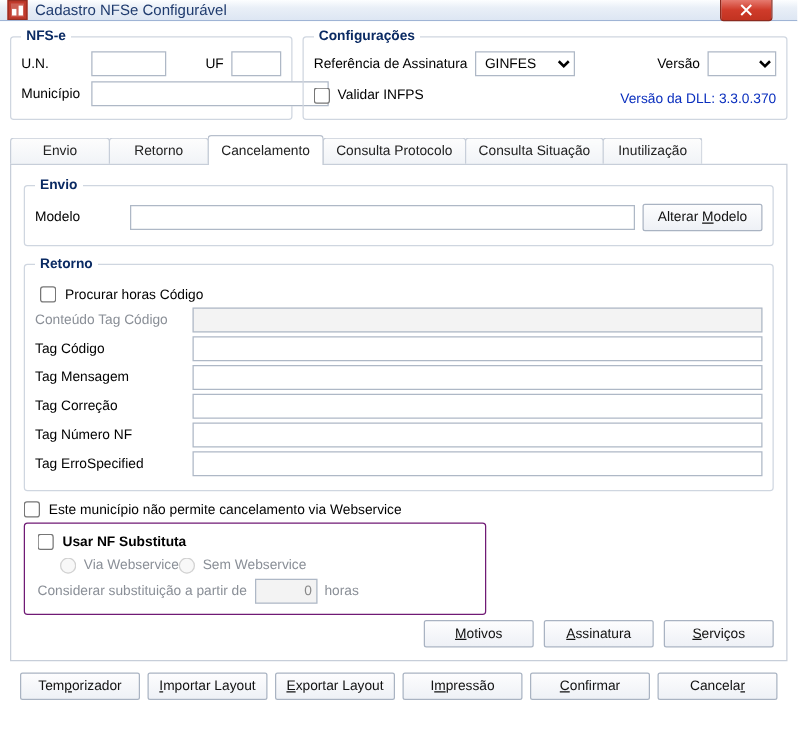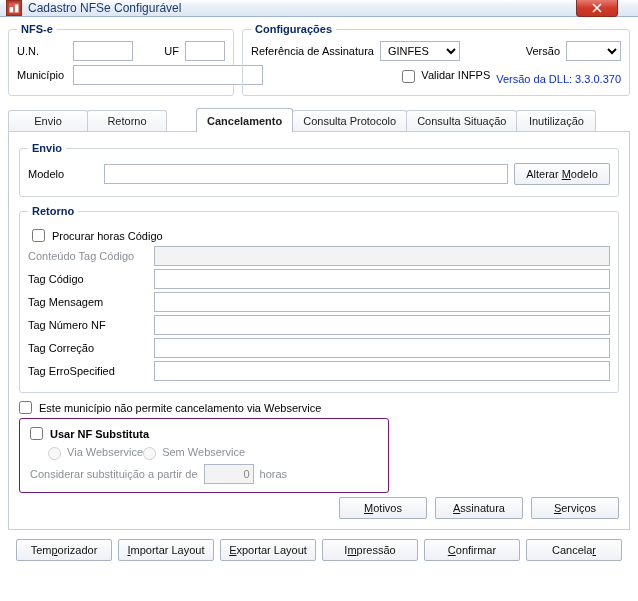--- a/index.html
+++ b/index.html
@@ -106,27 +106,26 @@
     margin-right: -1px;
     border-radius: 3px 3px 0 0;
     color:#222;
     cursor:pointer;
     min-width: 80px;
     text-align:center;
     height: 22px;
   }
   .tab.active {
     background:#fff;
-    font-weight: bold;
+    font-weight: normal;
     position:relative;
     height: 24px;
     padding-top:6px;
     z-index:2;
     border-color:#b7bfcc;
-    margin-left:30px;
   }
   .tabpage {
     border:1px solid #c7ced9;
     background:#fff;
     padding: 8px 10px 10px 10px;
     position:relative;
     top:-1px;
     z-index:1;
   }
 
@@ -212,21 +211,21 @@
         <label class="lbl">Referência de Assinatura</label>
         <select class="sel" style="width:80px">
           <option>GINFES</option>
         </select>
         <span class="spacer"></span>
         <label class="lbl">Versão</label>
         <select class="sel" style="width:55px">
           <option></option>
         </select>
       </div>
-      <div class="row" style="margin-top:6px; justify-content:flex-end;">
+      <div class="row" style="margin-top:6px; justify-content:space-between;">
         <label class="lbl">
           <input type="checkbox" style="">
           <span>Validar INFPS</span>
         </label>
         <span class="versao-dll">Versão da DLL: 3.3.0.370</span>
       </div>
     </fieldset>
   </div>
 
   <div class="tabs">
@@ -262,25 +261,25 @@
         </div>
         <div class="retorno-row">
           <span class="cap">Tag Código</span>
           <input class="txt" value="" style="">
         </div>
         <div class="retorno-row">
           <span class="cap">Tag Mensagem</span>
           <input class="txt" value="" style="">
         </div>
         <div class="retorno-row">
+          <span class="cap">Tag Correção</span>
+          <input class="txt" value="" style="">
+        </div>
+        <div class="retorno-row">
           <span class="cap">Tag Número NF</span>
-          <input class="txt" value="" style="">
-        </div>
-        <div class="retorno-row">
-          <span class="cap">Tag Correção</span>
           <input class="txt" value="" style="">
         </div>
         <div class="retorno-row">
           <span class="cap">Tag ErroSpecified</span>
           <input class="txt" value="" style="">
         </div>
       </fieldset>
 
       <label class="chk-line" style="margin-left:0">
         <input type="checkbox" style="">

